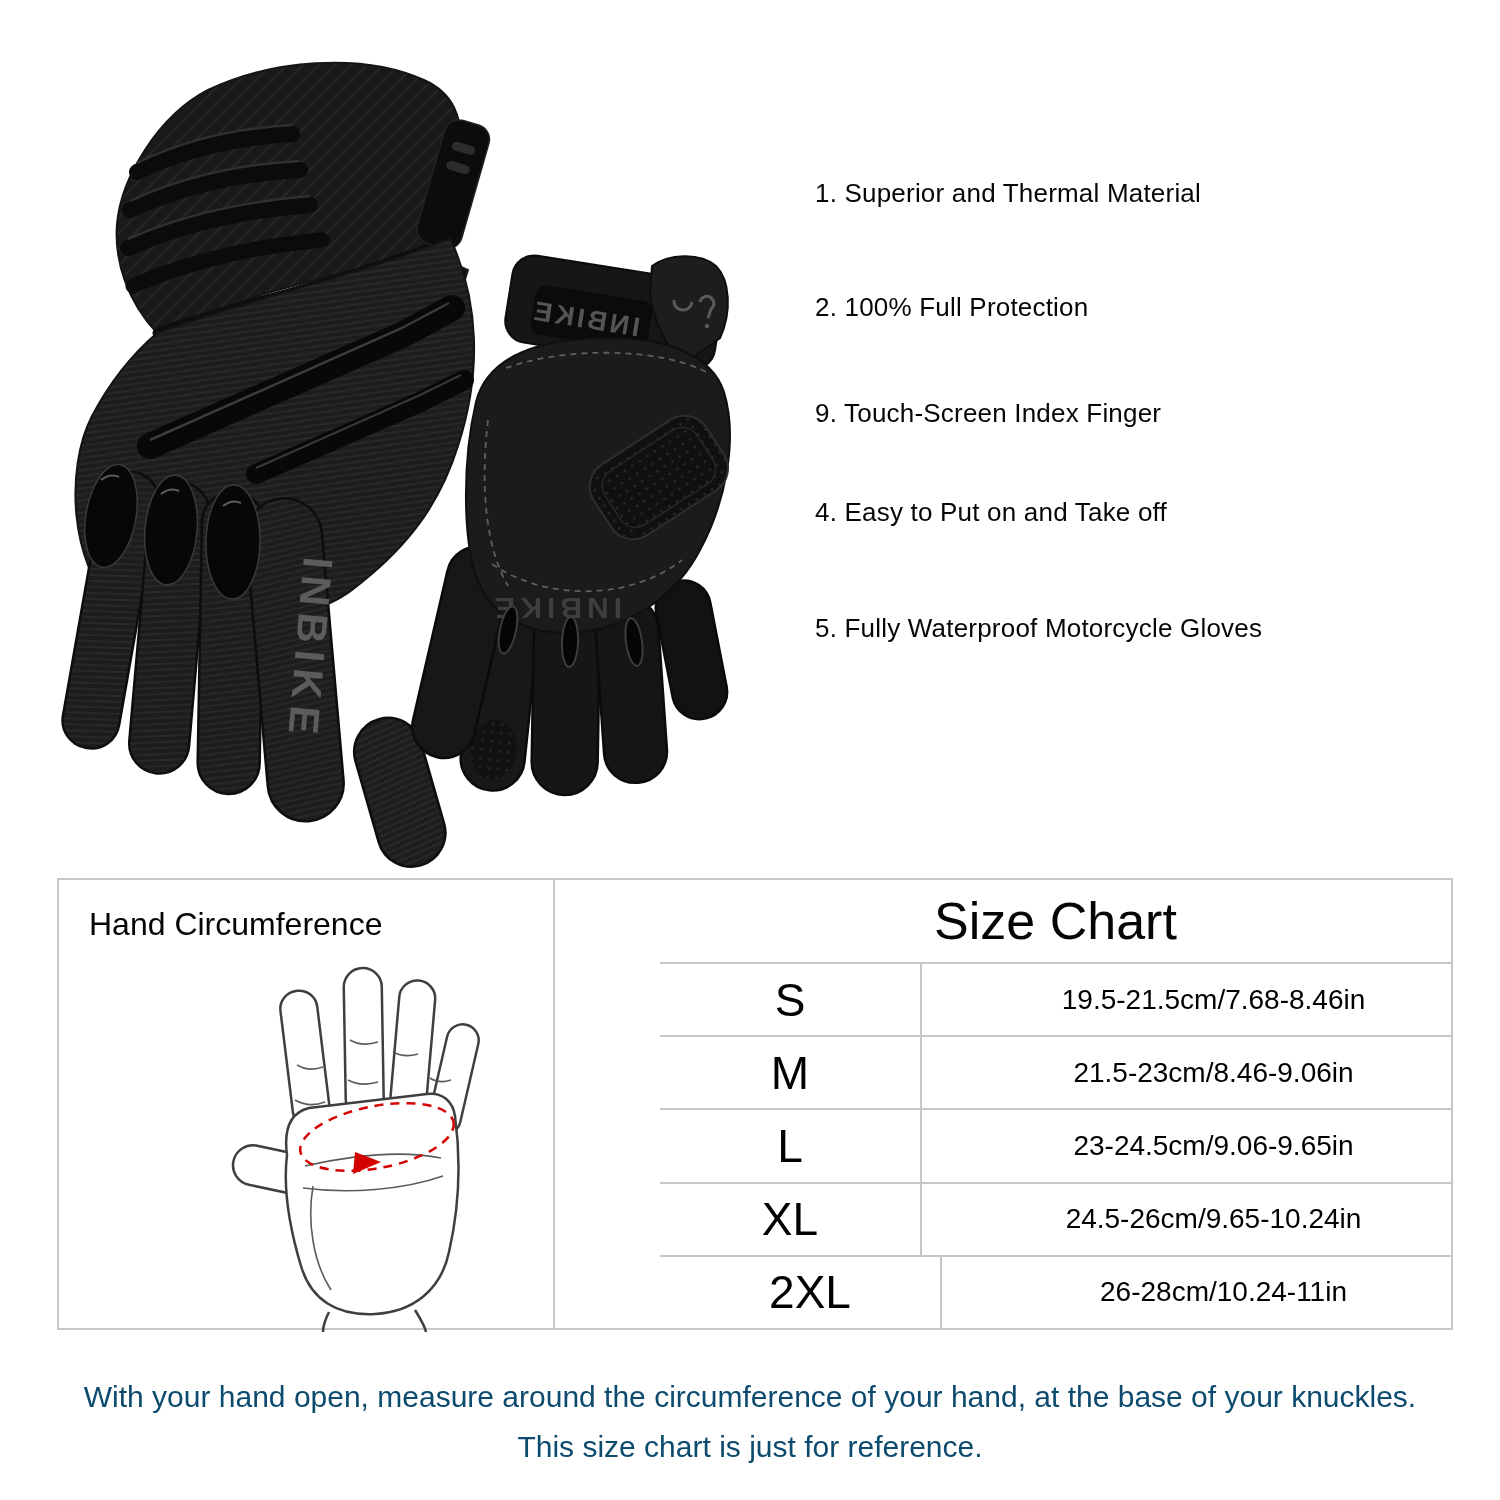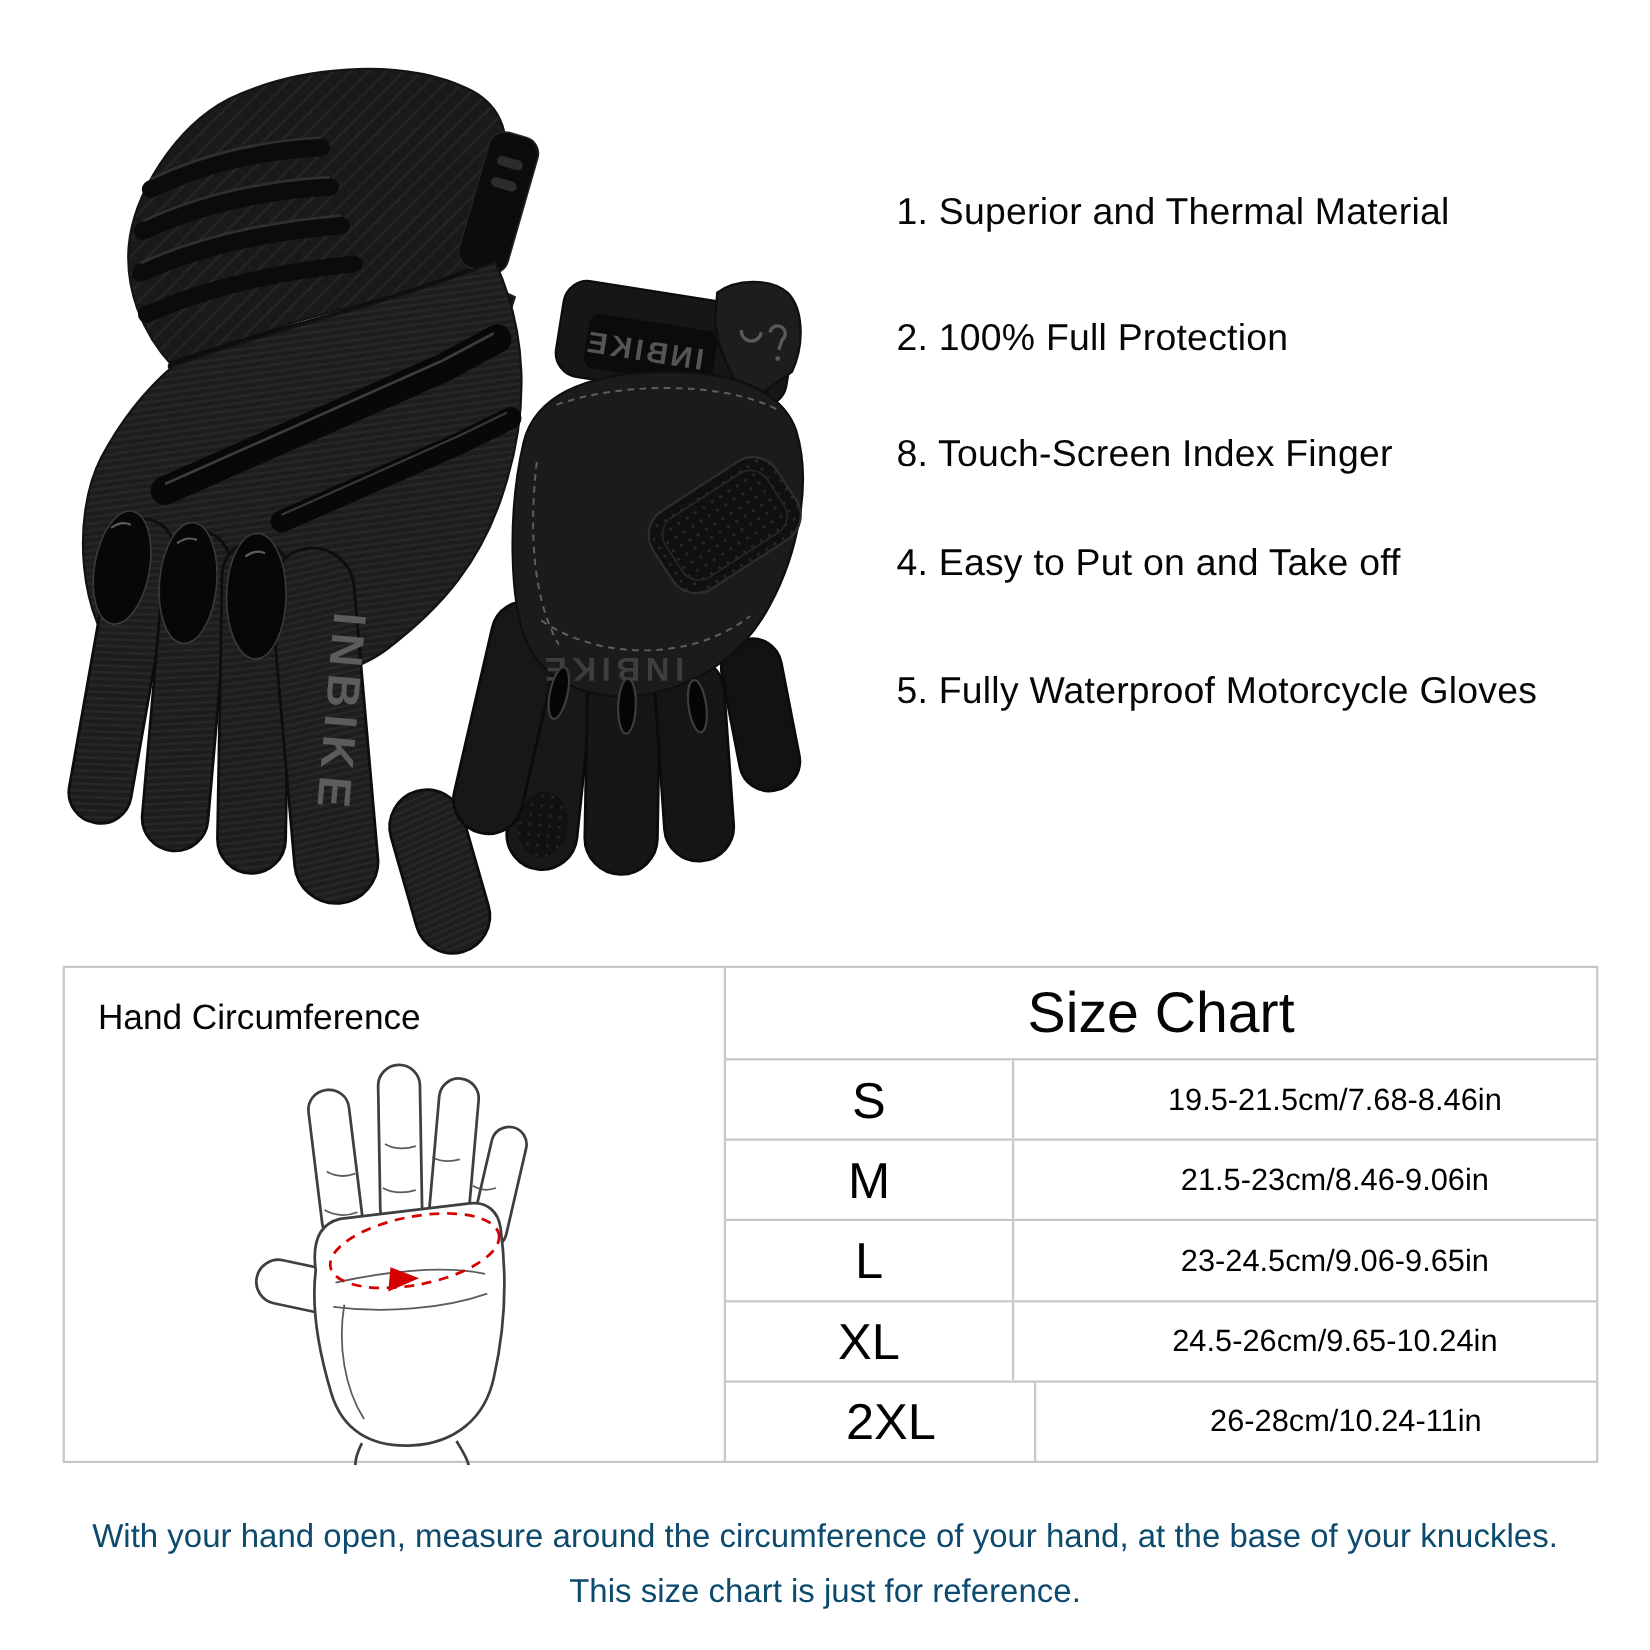--- a/index.html
+++ b/index.html
@@ -3,30 +3,30 @@
 <meta charset="utf-8">
 <style>
   html,body{margin:0;padding:0;background:#ffffff;}
   .canvas{
     position:relative;width:1500px;height:1500px;background:#ffffff;
     font-family:"Liberation Sans", sans-serif;color:#000;overflow:hidden;
   }
   
   .gloves-svg{position:absolute;left:0;top:0;}
   .feature{
-    position:absolute;left:815px;font-size:34px;line-height:40px;
+    position:absolute;left:815px;font-size:26px;line-height:40px;
     white-space:nowrap;color:#060606;letter-spacing:0.2px;
   }
   
   .size-table{
     position:absolute;left:57px;top:878px;width:1396px;height:452px;
     border:2px solid #c7c7c7;box-sizing:border-box;background:#fff;
   }
   .hand-cell{
-    position:absolute;left:0;top:0;bottom:0;width:601px;
+    position:absolute;left:0;top:0;bottom:0;width:496px;
     border-right:2px solid #c7c7c7;box-sizing:border-box;
   }
   .hand-title{position:absolute;left:30px;top:26px;font-size:32px;color:#050505;}
   .hand-svg{position:absolute;left:150px;top:80px;}
   .chart{
     position:absolute;left:601px;top:0;right:0;bottom:0;
     display:flex;flex-direction:column;
   }
   .chart-header{
     height:82px;flex:0 0 82px;border-bottom:2px solid #c7c7c7;
@@ -187,21 +187,21 @@
         <ellipse cx="508" cy="630" rx="8" ry="24" transform="rotate(12 508 630)" fill="#050505" stroke="#3d3d3d" stroke-width="2"></ellipse>
         <ellipse cx="570" cy="642" rx="8" ry="25" transform="rotate(2 570 642)" fill="#050505" stroke="#3d3d3d" stroke-width="2"></ellipse>
         <ellipse cx="634" cy="642" rx="8" ry="24" transform="rotate(-8 634 642)" fill="#050505" stroke="#3d3d3d" stroke-width="2"></ellipse>
       </g>
     </g>
   </svg>
 
   <div>
     <div class="feature" style="top:173px">1. Superior and Thermal Material</div>
     <div class="feature" style="top:287px">2. 100% Full Protection</div>
-    <div class="feature" style="top:393px">8. Touch-Screen Index Finger</div>
+    <div class="feature" style="top:393px">9. Touch-Screen Index Finger</div>
     <div class="feature" style="top:492px">4. Easy to Put on and Take off</div>
     <div class="feature" style="top:608px">5. Fully Waterproof Motorcycle Gloves</div>
   </div>
 
   <div class="size-table">
 
     <div class="hand-cell">
       <div class="hand-title">Hand Circumference</div>
 
       <svg class="hand-svg" width="310" height="372" viewBox="0 0 310 372" aria-hidden="true">

